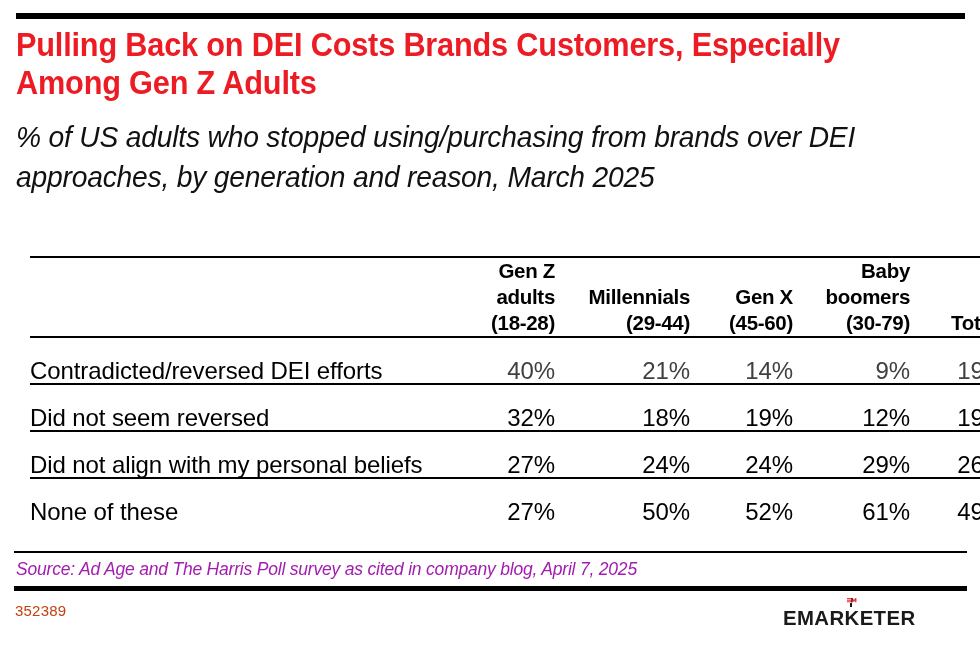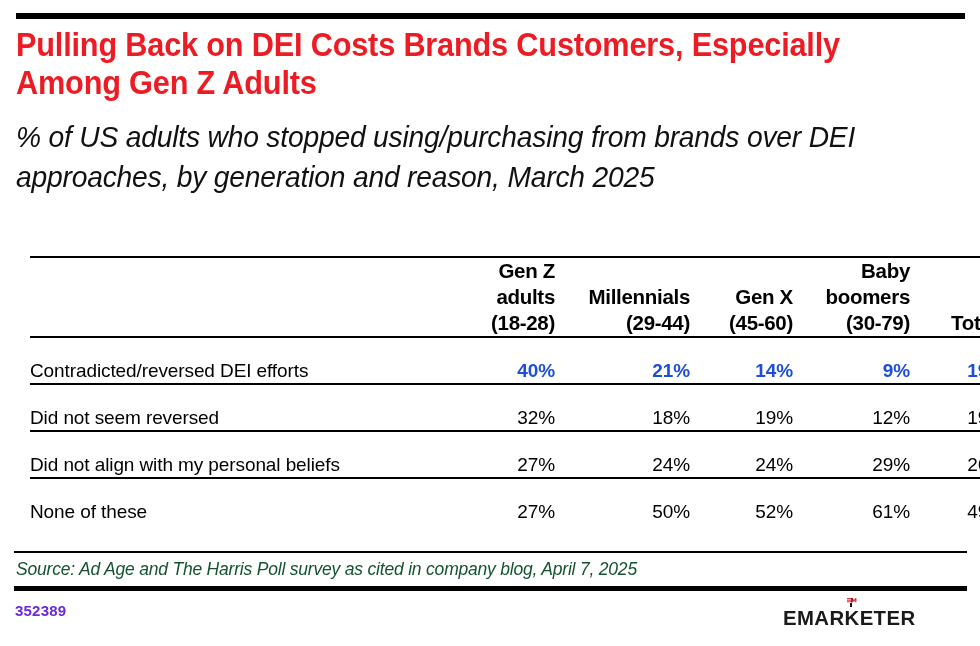--- a/index.html
+++ b/index.html
@@ -94,38 +94,38 @@
   thead th.spacer { width: 425px; }
   thead th.c1 { width: 100px; }
   thead th.c2 { width: 135px; }
   thead th.c3 { width: 103px; }
   thead th.c4 { width: 117px; }
   thead th.c5 { width: 87px; padding-right: 8px; }
   thead th .hl { display: block; }
 
   tbody td {
     border-top: 2px solid #000000;
-    font-size: 19px;
+    font-size: 24px;
     line-height: 24px;
     height: 45px;
     vertical-align: middle;
     letter-spacing: -0.1px;
   }
   tbody td.label {
     text-align: left;
     font-weight: normal;
     padding-right: 8px;
   }
   tbody td.val {
     text-align: right;
     font-weight: normal;
   }
   tbody tr.highlight td {
-    color: #1d4ed8;
-    font-weight: bold;
+    color: #404040;
+    font-weight: normal;
   }
   tbody tr.highlight td.label {
     color: #000000;
     font-weight: normal;
   }
 
   
   .source-rule {
     position: absolute;
     left: 14px;
@@ -135,41 +135,41 @@
     background: #000000;
   }
   .source {
     position: absolute;
     left: 16px;
     top: 558px;
     width: 950px;
     font-size: 17.5px;
     line-height: 22px;
     font-style: italic;
-    color: #14532d;
+    color: #a21caf;
     letter-spacing: -0.2px;
   }
   .bottom-bar {
     position: absolute;
     left: 14px;
     top: 586px;
     width: 953px;
     height: 5px;
     background: #000000;
   }
 
   
   .footer-id {
     position: absolute;
     left: 15px;
     top: 602px;
     font-size: 15px;
-    font-weight: bold;
+    font-weight: normal;
     letter-spacing: 0.2px;
-    color: #6d28d9;
+    color: #c2410c;
   }
   .logo {
     position: absolute;
     right: 13px;
     top: 598px;
     display: flex;
     align-items: center;
     height: 30px;
     flex-direction: column;
   }

